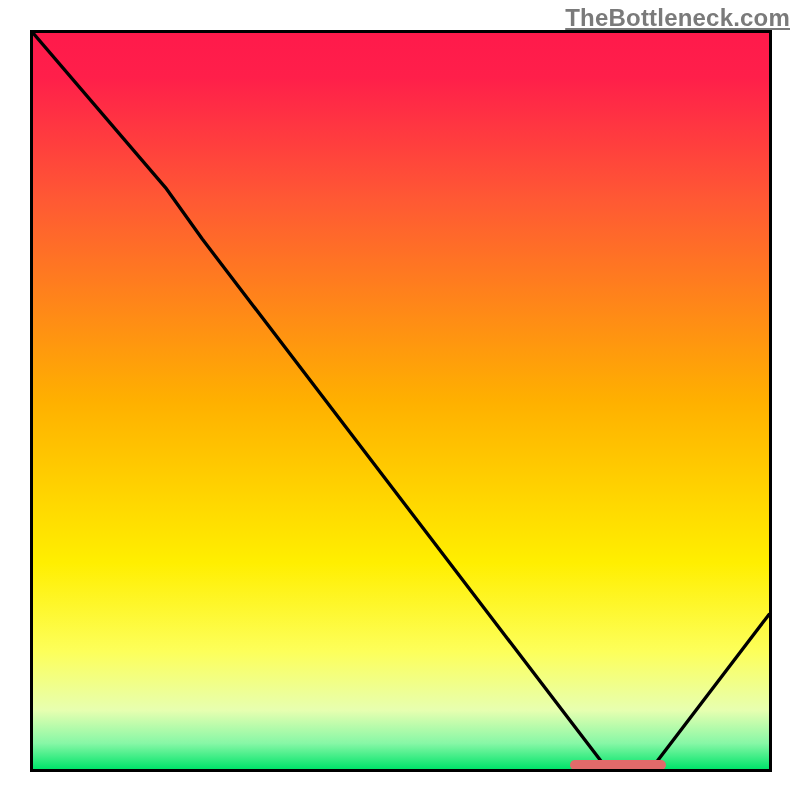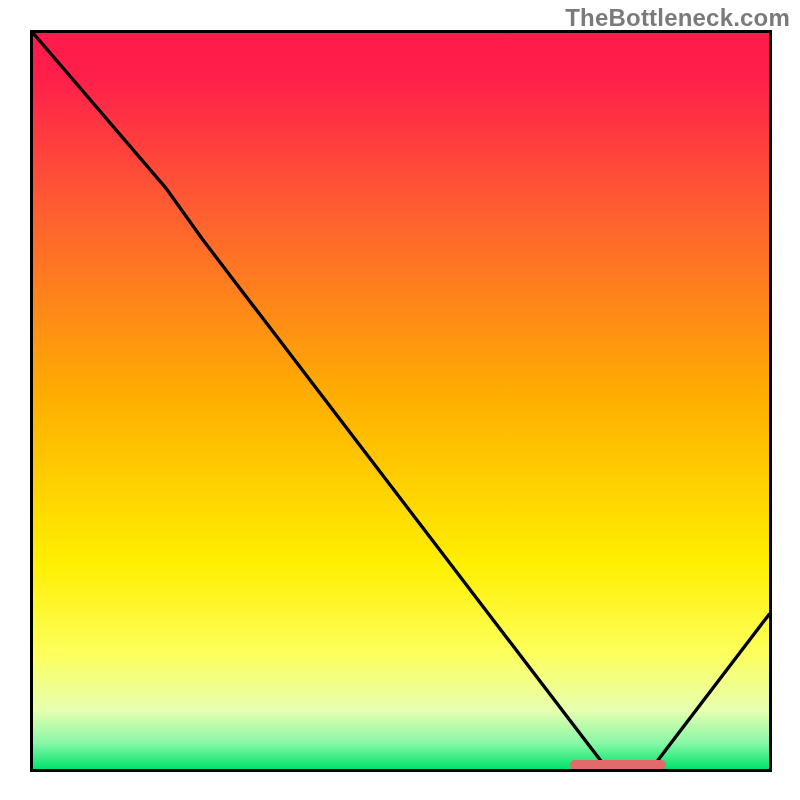--- a/index.html
+++ b/index.html
@@ -17,20 +17,21 @@
     height: 800px;
   }
   .watermark {
     position: absolute;
     top: 4px;
     right: 10px;
     font-size: 24px;
     font-weight: 600;
     color: #7a7a7a;
     letter-spacing: 0.2px;
+    text-decoration: underline;
   }
   .plot-area {
     position: absolute;
     left: 30px;
     top: 30px;
     width: 742px;
     height: 742px;
     border: 3px solid #000;
     box-sizing: border-box;
     overflow: hidden;

